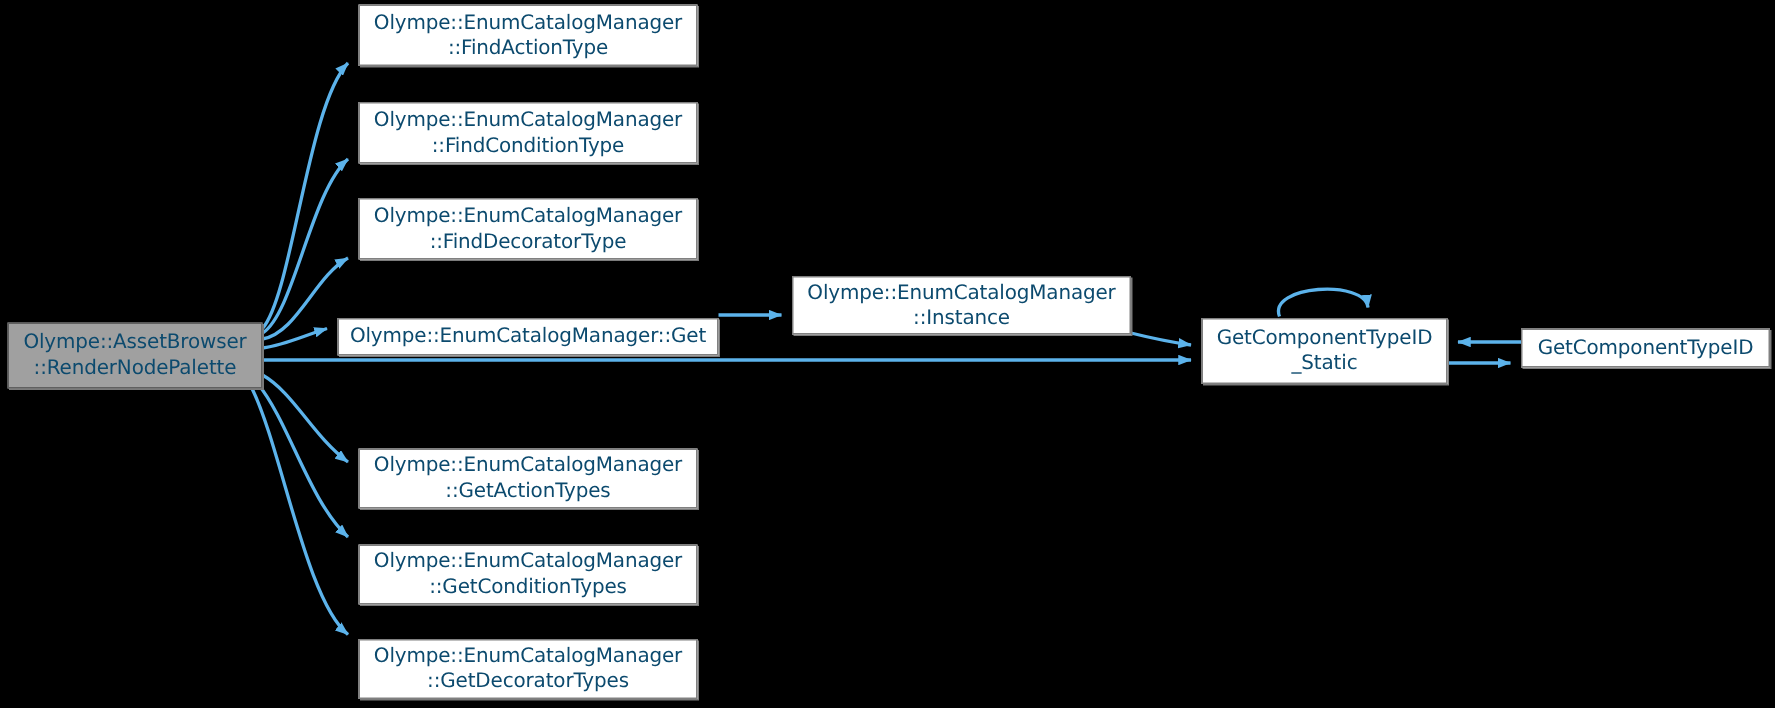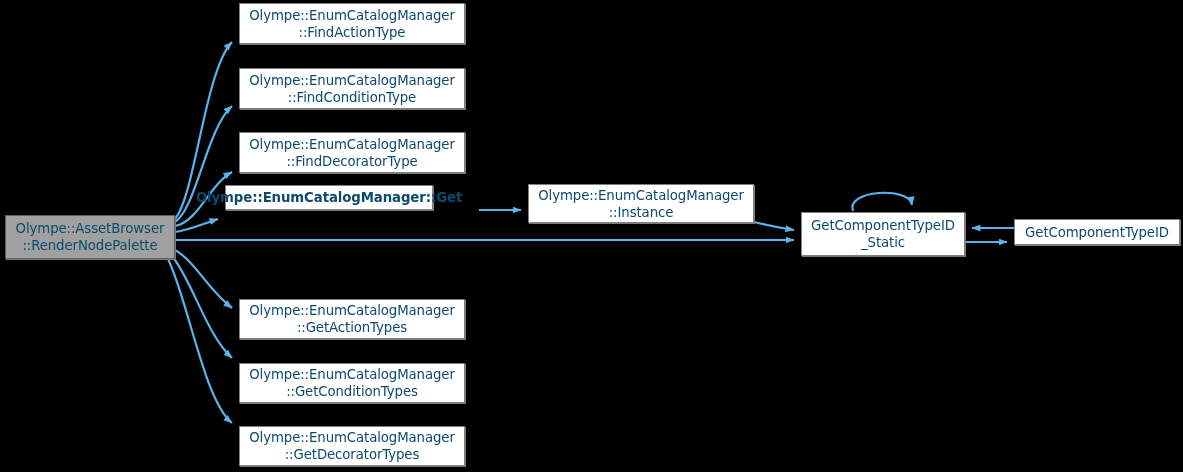--- a/index.html
+++ b/index.html
@@ -78,21 +78,21 @@
 
   <div id="node-layer">
       <div class="node highlight" style="left: 5px; top: 215px; width: 170px; height: 44px;"><span class="node-label">Olympe::AssetBrowser
 ::RenderNodePalette</span></div>
       <div class="node" style="left: 239px; top: 3px; width: 226px; height: 41px;"><span class="node-label">Olympe::EnumCatalogManager
 ::FindActionType</span></div>
       <div class="node" style="left: 239px; top: 68px; width: 226px; height: 41px;"><span class="node-label">Olympe::EnumCatalogManager
 ::FindConditionType</span></div>
       <div class="node" style="left: 239px; top: 132px; width: 226px; height: 41px;"><span class="node-label">Olympe::EnumCatalogManager
 ::FindDecoratorType</span></div>
-      <div class="node" style="left: 225px; top: 185px; width: 208px; height: 25px; font-weight: bold;"><span class="node-label">Olympe::EnumCatalogManager::Get</span></div>
+      <div class="node" style="left: 225px; top: 212px; width: 254px; height: 25px;"><span class="node-label">Olympe::EnumCatalogManager::Get</span></div>
       <div class="node" style="left: 528px; top: 184px; width: 226px; height: 39px;"><span class="node-label">Olympe::EnumCatalogManager
 ::Instance</span></div>
       <div class="node" style="left: 801px; top: 212px; width: 164px; height: 44px;"><span class="node-label">GetComponentTypeID
 _Static</span></div>
       <div class="node" style="left: 1014px; top: 219px; width: 166px; height: 26px;"><span class="node-label">GetComponentTypeID</span></div>
       <div class="node" style="left: 239px; top: 299px; width: 226px; height: 40px;"><span class="node-label">Olympe::EnumCatalogManager
 ::GetActionTypes</span></div>
       <div class="node" style="left: 239px; top: 363px; width: 226px; height: 40px;"><span class="node-label">Olympe::EnumCatalogManager
 ::GetConditionTypes</span></div>
       <div class="node" style="left: 239px; top: 426px; width: 226px; height: 40px;"><span class="node-label">Olympe::EnumCatalogManager

